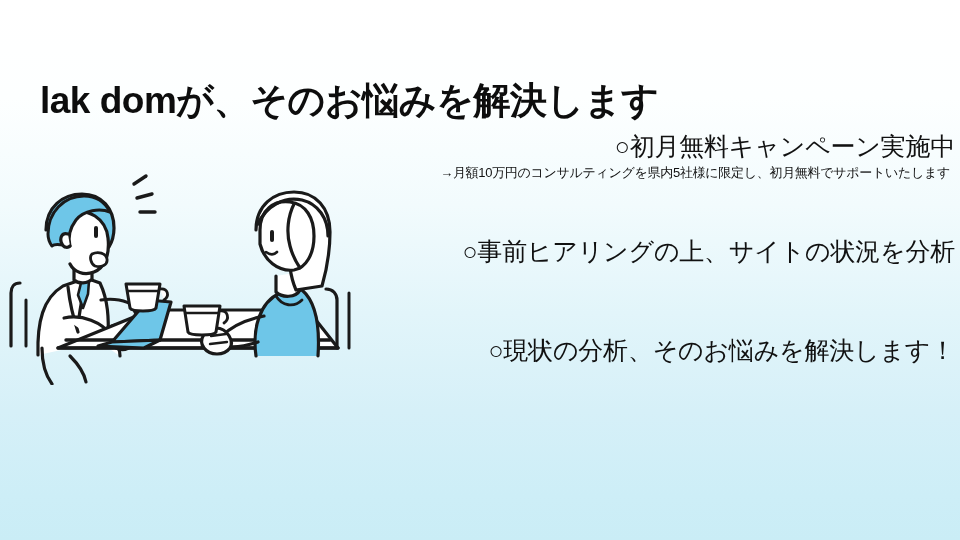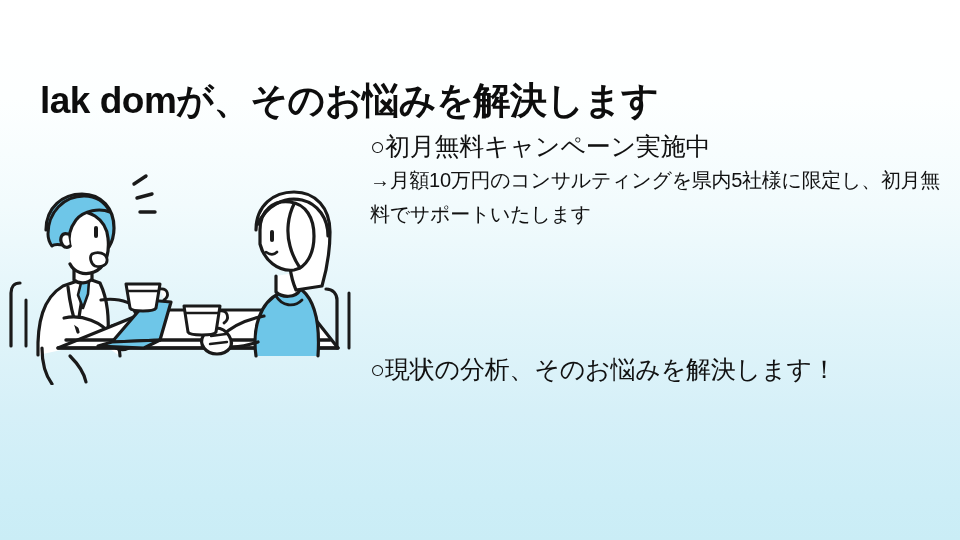--- a/index.html
+++ b/index.html
@@ -43,33 +43,34 @@
     white-space: nowrap;
     margin-top: 32px;
   }
 
   
   #body-text {
     position: absolute;
     left: 370px;
     top: 131px;
     width: 585px;
+    text-align: right;
   }
 
   .bullet-main {
     font-size: 25px;
     line-height: 30px;
     color: #111111;
     white-space: nowrap;
     letter-spacing: -0.2px;
   }
 
   .bullet-sub {
-    font-size: 20px;
-    line-height: 34px;
+    font-size: 13px;
+    line-height: 19px;
     color: #111111;
     letter-spacing: -0.3px;
     margin-top: 2px;
     width: 580px;
   }
 
   .gap-a { height: 54px; }
   .gap-b { height: 69px; }
 
   
@@ -216,20 +217,21 @@
     </svg>
   </div>
 
   <div id="body-text">
 
     <div class="bullet-main">○初月無料キャンペーン実施中</div>
     <div class="bullet-sub">→月額10万円のコンサルティングを県内5社様に限定し、初月無料でサポートいたします</div>
 
     <div class="gap-a"></div>
 
+    <div class="bullet-main">○事前ヒアリングの上、サイトの状況を分析</div>
 
     <div class="gap-b"></div>
 
     <div class="bullet-main">○現状の分析、そのお悩みを解決します！</div>
 
   </div>
 
 </div>
 
 </body></html>

